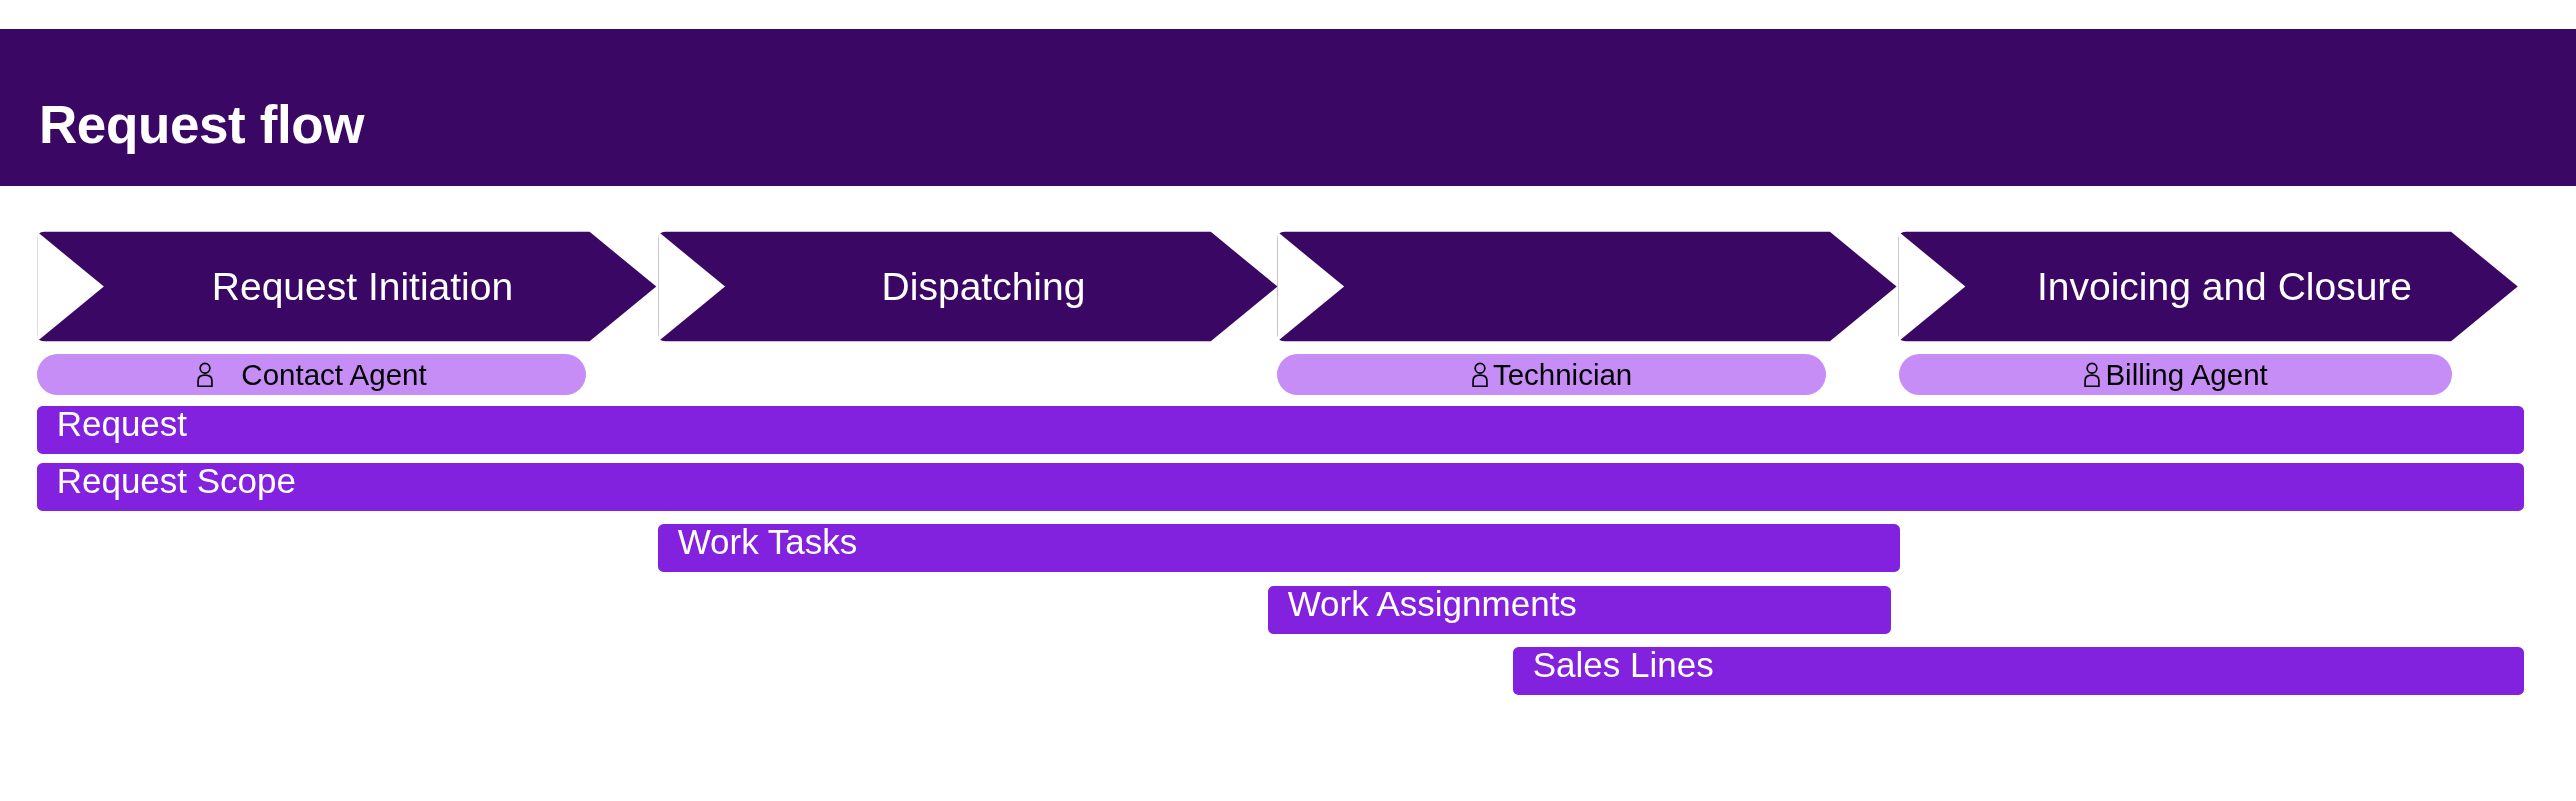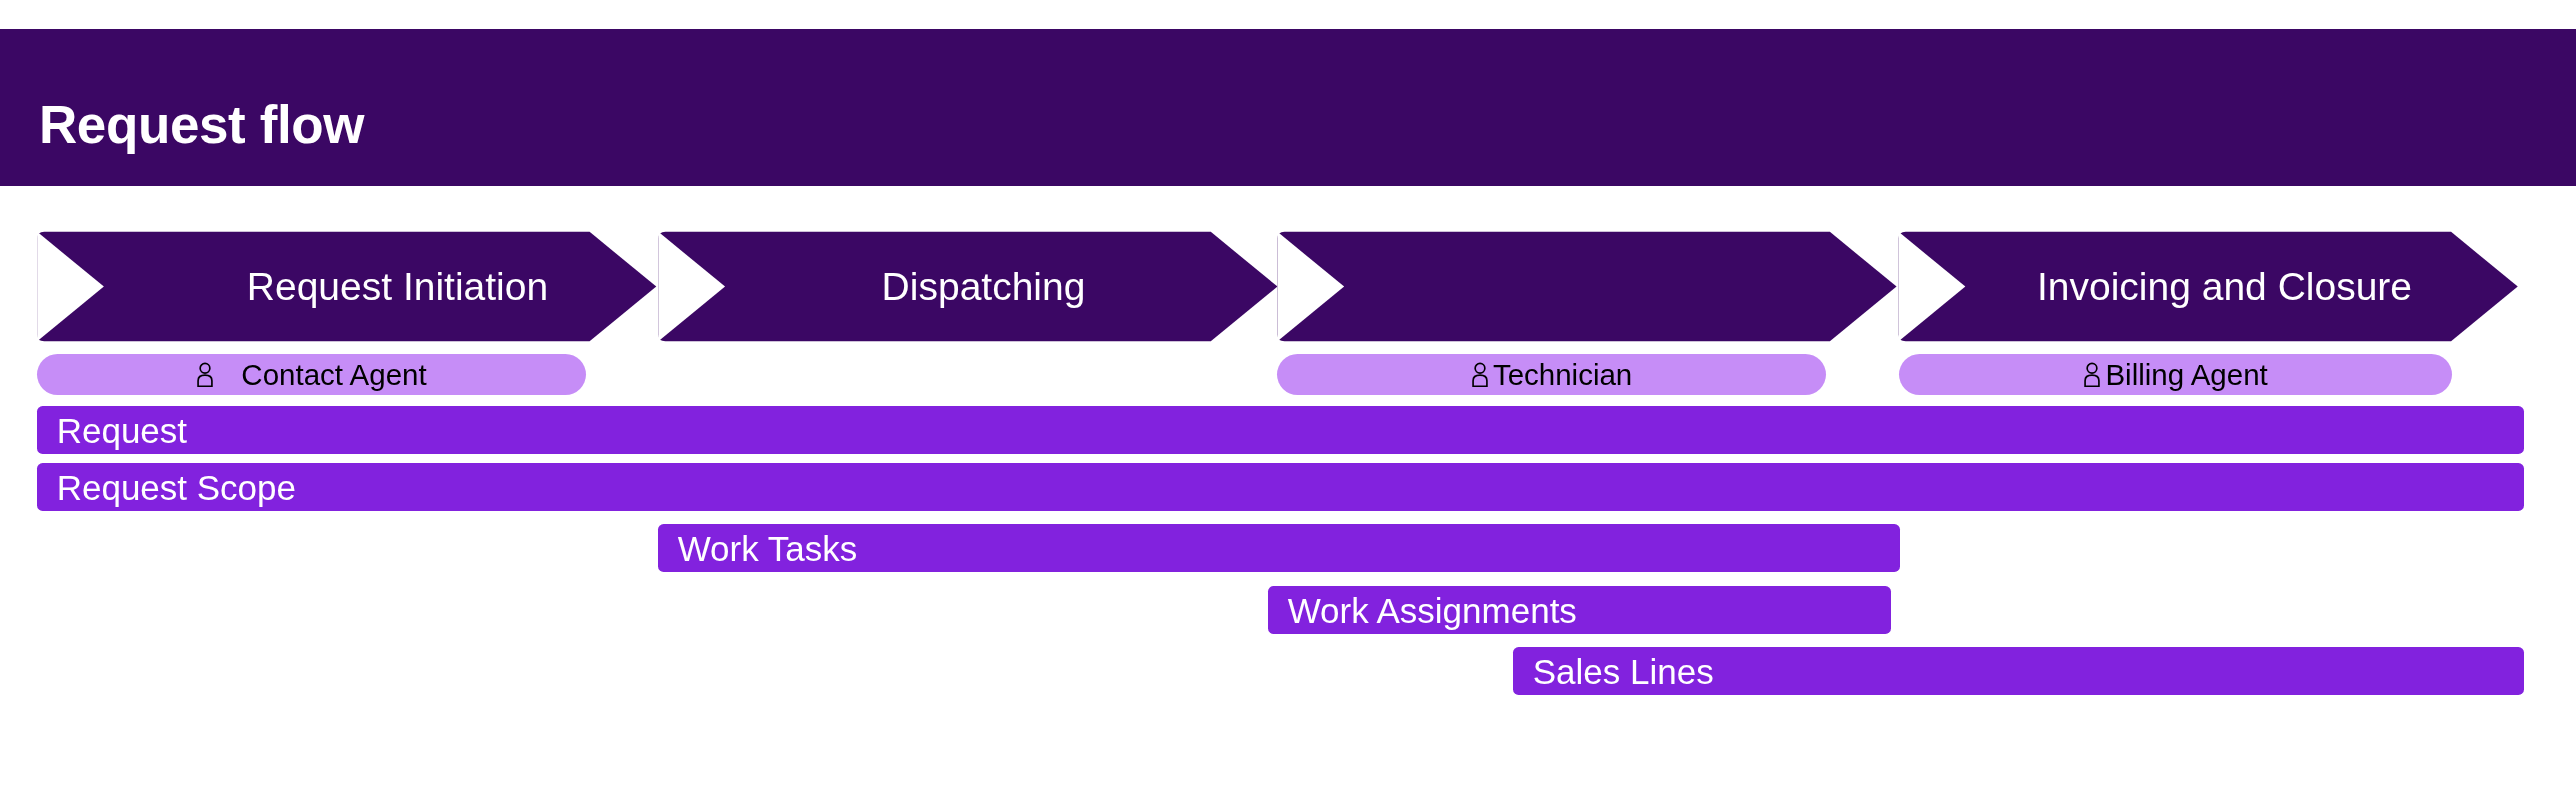--- a/index.html
+++ b/index.html
@@ -93,21 +93,21 @@
     flex: 0 0 auto;
   }
 
   
   .entity-bar {
     position: absolute;
     height: 48px;
     background: #8222DE;
     border-radius: 5.6px;
     display: flex;
-    align-items: center;
+    align-items: flex-start;
   }
   .entity-bar-label {
     color: #ffffff;
     font-size: 35px;
     font-weight: 400;
     white-space: nowrap;
     padding-left: 19.7px;
     line-height: 1;
   }
 </style>
@@ -133,21 +133,21 @@
     <path fill="#3B0764" d="M 948 65 L 1725 65 L 1820 143 L 1725 221 L 948 221 Q 938 221 938 211 L 938 75 Q 938 65 948 65 Z"></path>
     <path fill="#FFFFFF" d="M 938 65 L 938 221 L 1033 143 Z"></path>
 
     <path fill="#3B0764" d="M 1830 65 L 2607 65 L 2702 143 L 2607 221 L 1830 221 Q 1820 221 1820 211 L 1820 75 Q 1820 65 1830 65 Z"></path>
     <path fill="#FFFFFF" d="M 1820 65 L 1820 221 L 1915 143 Z"></path>
 
     <path fill="#3B0764" d="M 2715 65 L 3492 65 L 3587 143 L 3492 221 L 2715 221 Q 2705 221 2705 211 L 2705 75 Q 2705 65 2715 65 Z"></path>
     <path fill="#FFFFFF" d="M 2705 65 L 2705 221 L 2800 143 Z"></path>
   </svg>
 
-  <div class="stage-chevron" style="left:37px;width:619px;background:transparent;padding-left:35px;">
+  <div class="stage-chevron" style="left:37px;width:619px;background:transparent;">
     <span class="stage-chevron-label">Request Initiation</span>
   </div>
   <div class="stage-chevron" style="left:658px;width:619px;background:transparent;">
     <span class="stage-chevron-label">Dispatching</span>
   </div>
   <div class="stage-chevron" style="left:1899px;width:619px;background:transparent;">
     <span class="stage-chevron-label">Invoicing and Closure</span>
   </div>
 
   <div class="role-badge" style="left:37px;width:549px;gap:27px;">

